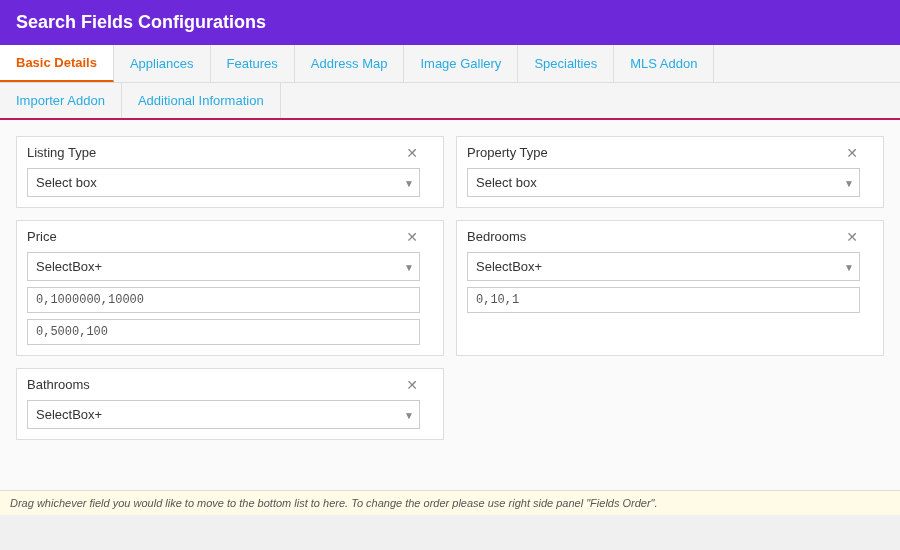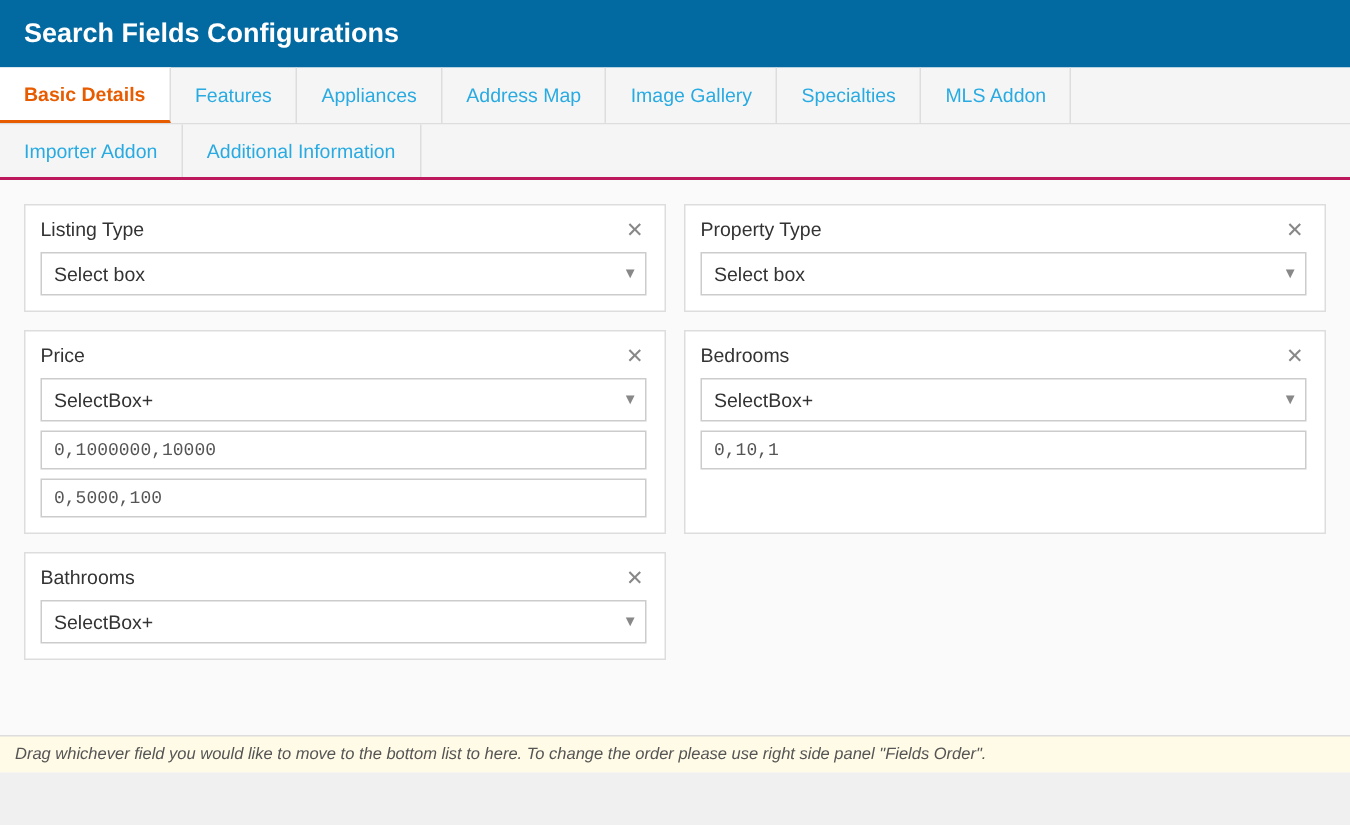--- a/index.html
+++ b/index.html
@@ -1,19 +1,19 @@
 <!DOCTYPE html>
 <html><head>
   <meta charset="utf-8">
   <style>
     * { box-sizing: border-box; margin: 0; padding: 0; }
     body { font-family: Arial, sans-serif; font-size: 13px; background: #f0f0f0; width: 900px; height: 550px; overflow: hidden; }
 
     .header {
-      background: #0369a1;
+      background: #6d28d9;
       color: white;
       padding: 12px 16px;
       font-size: 18px;
       font-weight: bold;
     }
 
     .tabs-row1 {
       display: flex;
       background: #f5f5f5;
       border-bottom: 1px solid #ddd;
@@ -55,21 +55,21 @@
     .fields-grid {
       display: grid;
       grid-template-columns: 1fr 1fr;
       gap: 12px;
       padding: 4px;
     }
 
     .field-card {
       background: white;
       border: 1px solid #ddd;
-      padding: 8px 12px 10px 10px;
+      padding: 8px 23px 10px 10px;
     }
 
     .field-card-header {
       display: flex;
       justify-content: space-between;
       align-items: center;
       margin-bottom: 8px;
     }
 
     .field-label {
@@ -147,22 +147,22 @@
 <body>
 
 <div>
   <div class="header">
     <span>Search Fields Configurations</span>
   </div>
 </div>
 
 <div class="tabs-row1">
 <button class="tab active">Basic Details</button>
+    <button class="tab">Appliances</button>
     <button class="tab">Features</button>
-    <button class="tab">Appliances</button>
     <button class="tab">Address Map</button>
     <button class="tab">Image Gallery</button>
     <button class="tab">Specialties</button>
     <button class="tab">MLS Addon</button>
   </div>
 
 <div class="tabs-row2">
 <button class="tab">Importer Addon</button>
     <button class="tab">Additional Information</button>
   </div>

